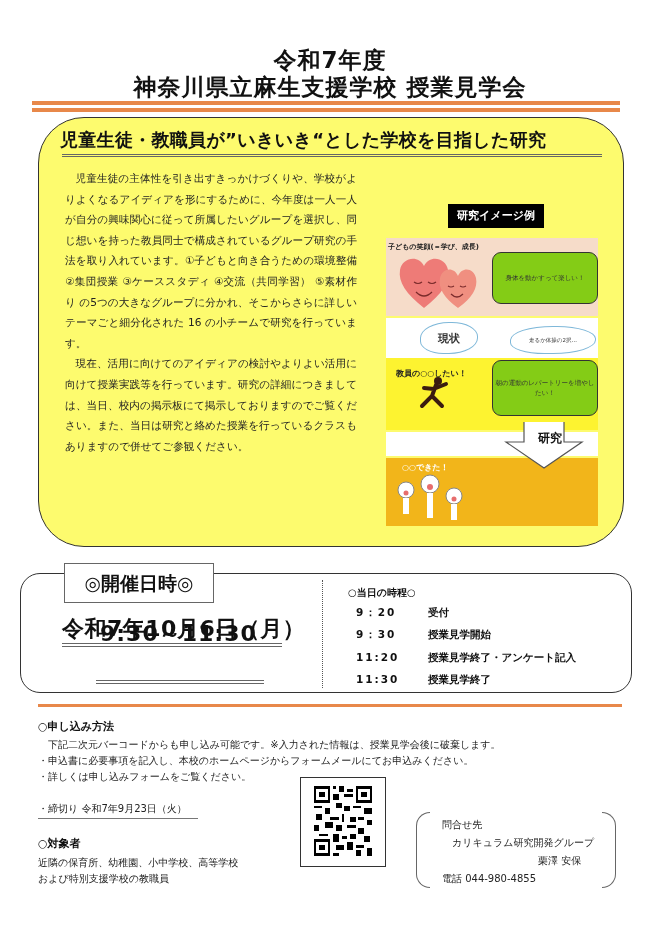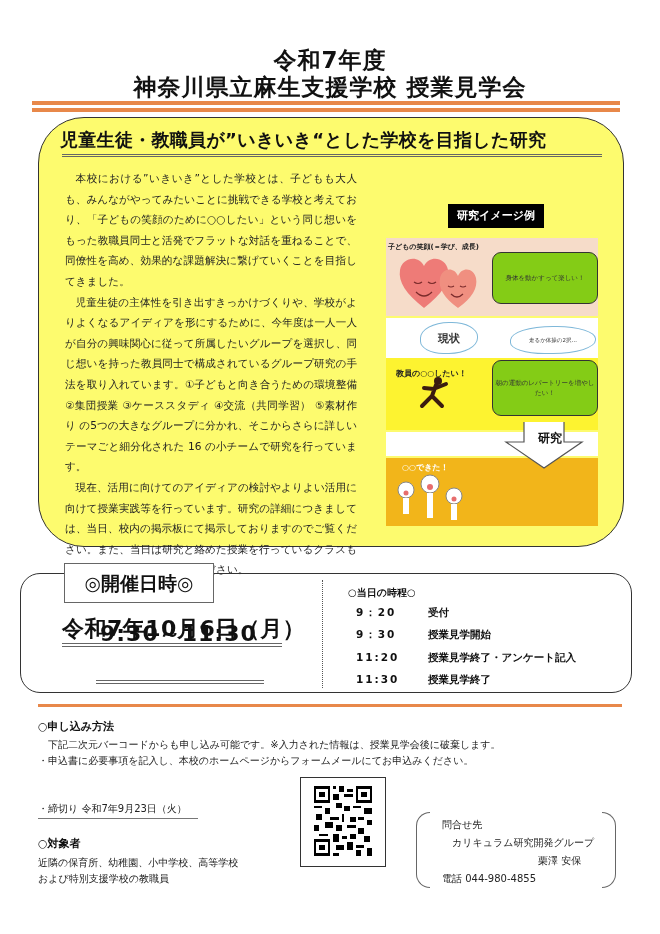--- a/index.html
+++ b/index.html
@@ -59,21 +59,20 @@
 
 <div class="title title1">令和7年度</div>
 <div class="title title2">神奈川県立麻生支援学校 授業見学会</div>
 <div class="orange-line ol1"></div>
 <div class="orange-line ol2"></div>
 
 <div class="yellow-box"></div>
 <div class="yb-title">児童生徒・教職員が”いきいき“とした学校を目指した研究</div>
 <div class="yb-title-underline"></div>
 <div class="body-text">
-  <p>本校における”いきいき”とした学校とは、子どもも大人も、みんながやってみたいことに挑戦できる学校と考えており、「子どもの笑顔のために○○したい」という同じ想いをもった教職員同士と活発でフラットな対話を重ねることで、同僚性を高め、効果的な課題解決に繋げていくことを目指してきました。</p>
   <p>児童生徒の主体性を引き出すきっかけづくりや、学校がよりよくなるアイディアを形にするために、今年度は一人一人が自分の興味関心に従って所属したいグループを選択し、同じ想いを持った教員同士で構成されているグループ研究の手法を取り入れています。①子どもと向き合うための環境整備 ②集団授業 ③ケーススタディ ④交流（共同学習） ⑤素材作り の5つの大きなグループに分かれ、そこからさらに詳しいテーマごと細分化された 16 の小チームで研究を行っています。</p>
   <p>現在、活用に向けてのアイディアの検討やよりよい活用に向けて授業実践等を行っています。研究の詳細につきましては、当日、校内の掲示板にて掲示しておりますのでご覧ください。また、当日は研究と絡めた授業を行っているクラスもありますので併せてご参観ください。</p>
 </div>
 
 <div class="figure">
   <div class="fig-label">研究イメージ例</div>
   <div class="band1"></div>
   <div class="band2"></div>
   <div class="band3"></div>
   <div class="band4"></div>
@@ -129,20 +128,21 @@
 <div class="sched-row" style="top:628px;"><span class="t">9：30</span><span>授業見学開始</span></div>
 <div class="sched-row" style="top:651px;"><span class="t">11:20</span><span>授業見学終了・アンケート記入</span></div>
 <div class="sched-row" style="top:673px;"><span class="t">11:30</span><span>授業見学終了</span></div>
 
 <div class="orange-line2"></div>
 
 <div class="sec-head" style="left:38px; top:719px;">○申し込み方法</div>
 <div class="info-text" style="left:38px; top:737px; width:600px;">
   <div>　下記二次元バーコードからも申し込み可能です。※入力された情報は、授業見学会後に破棄します。</div>
   <div>・申込書に必要事項を記入し、本校のホームページからフォームメールにてお申込みください。</div>
+  <div>・詳しくは申し込みフォームをご覧ください。</div>
 </div>
 <div class="deadline">・締切り 令和7年9月23日（火）</div>
 <div class="deadline-underline"></div>
 
 <div class="sec-head" style="left:38px; top:836px;">○対象者</div>
 <div class="info-text" style="left:38px; top:855px;">
   <div>近隣の保育所、幼稚園、小中学校、高等学校</div>
   <div>および特別支援学校の教職員</div>
 </div>
 

